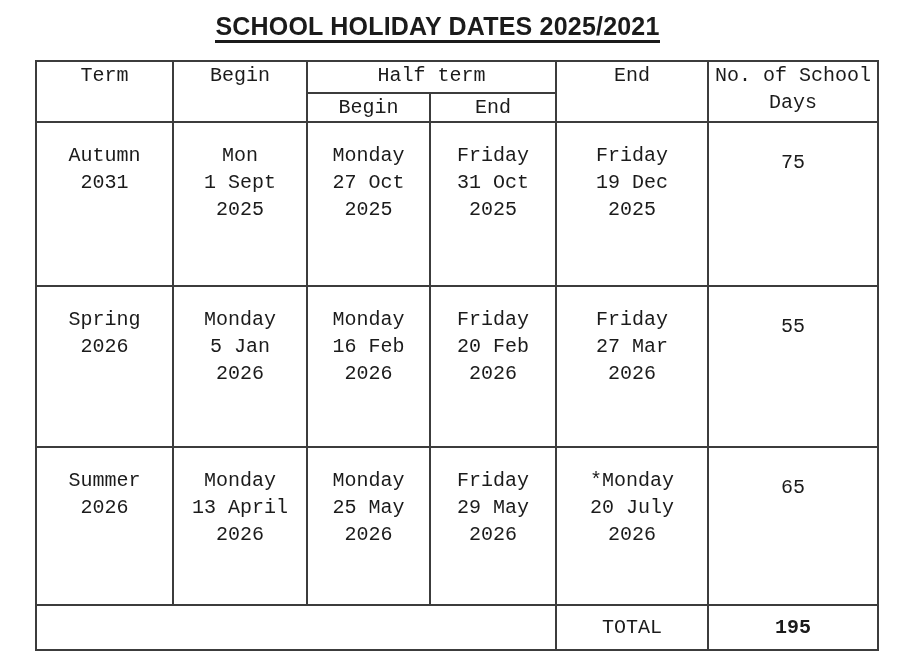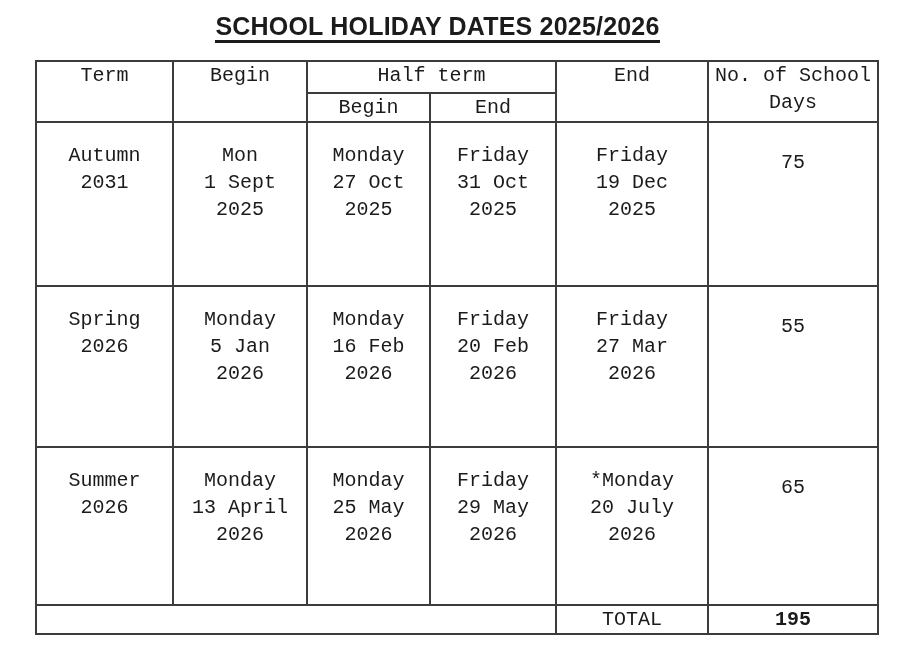--- a/index.html
+++ b/index.html
@@ -47,31 +47,31 @@
   tr.hrow1 { height: 32px; }
   tr.hrow2 { height: 28px; }
   td.hdr { padding-top: 3px; }
   td.subhdr { vertical-align: middle; }
   tr.body-row td { padding-top: 19px; }
   tr.body-row td.days { padding-top: 26px; }
   tr.row-autumn { height: 164px; }
   tr.row-spring { height: 161px; }
   tr.row-summer { height: 158px; }
   tr.total-row { height: 26px; }
-  tr.total-row td { vertical-align: middle; padding: 0; }
+  tr.total-row td { vertical-align: middle; padding: 8px; }
   td.blank { border: none; }
   td.total-value { font-weight: bold; }
 </style>
 </head>
 <body>
 
 <div class="page">
 
   <div class="title-wrap">
-    <span class="title-text">SCHOOL HOLIDAY DATES 2025/2026</span>
+    <span class="title-text">SCHOOL HOLIDAY DATES 2025/2021</span>
   </div>
 
   <table class="holiday">
     <colgroup>
       <col style="width:137px">
       <col style="width:134px">
       <col style="width:123px">
       <col style="width:126px">
       <col style="width:152px">
       <col style="width:170px">

